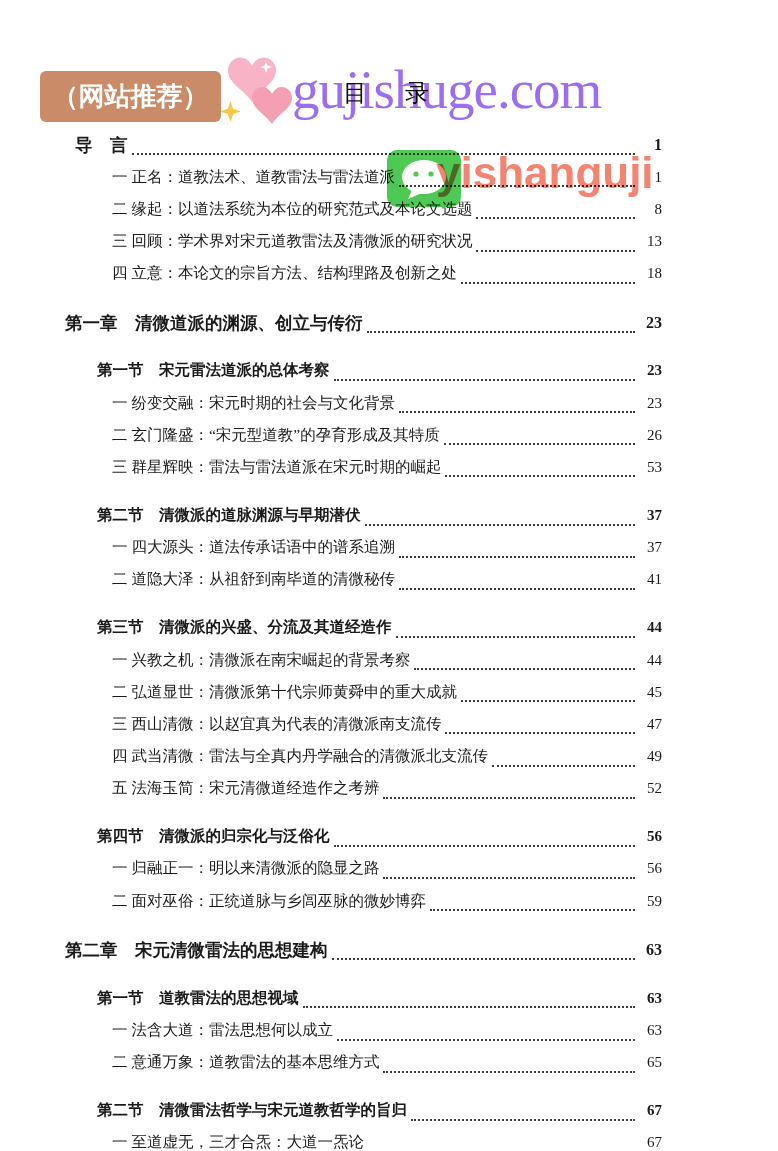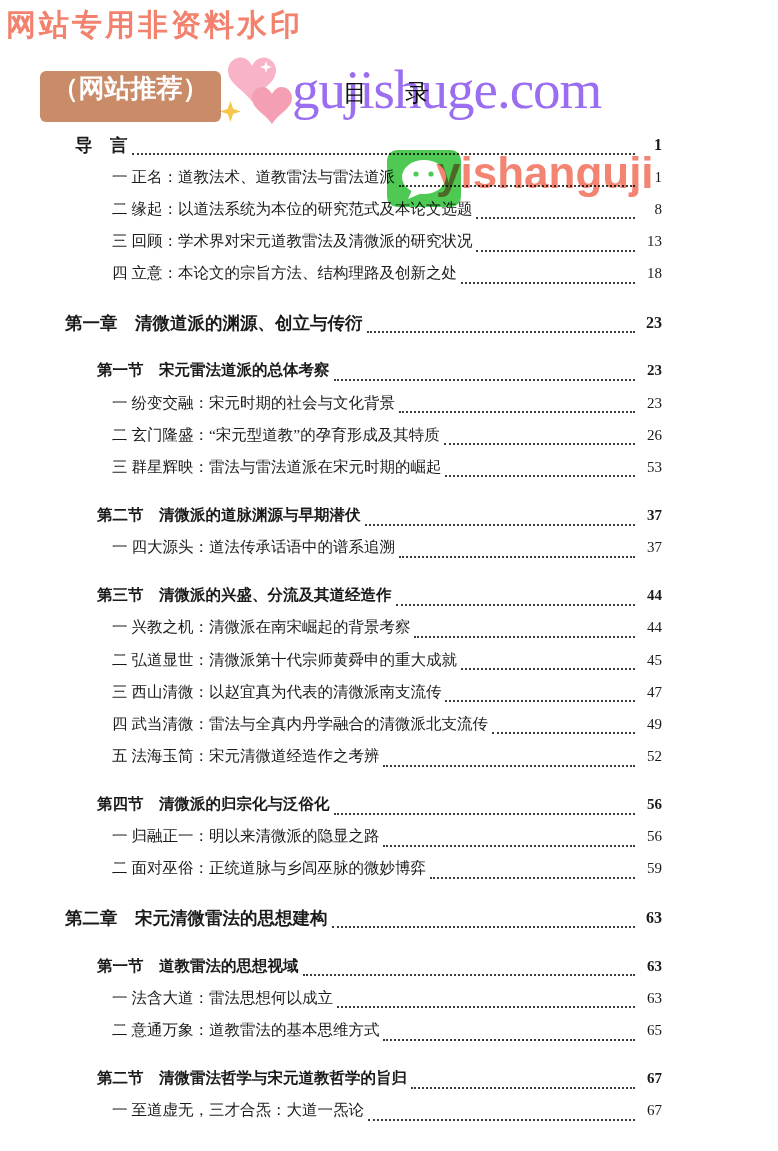--- a/index.html
+++ b/index.html
@@ -43,21 +43,21 @@
 
   
   .wm{mix-blend-mode:multiply;}
   .wm-topleft{
     position:absolute;left:6px;top:5px;
     font-size:30px;font-weight:bold;color:#f2826d;letter-spacing:3px;white-space:nowrap;
   }
   .wm-badge{
     position:absolute;left:40px;top:71px;width:181px;height:51px;
     background:#ca8b68;border-radius:6px;
-    display:flex;justify-content:center;
+    display:flex;align-items:center;justify-content:center;
     color:#ffffff;font-size:26px;font-weight:bold;white-space:nowrap;
   }
   .wm-hearts{position:absolute;left:220px;top:53px;}
   .wm-site{
     position:absolute;left:292px;top:58px;
     font-family:"Liberation Serif", serif;
     font-size:55px;color:#9b6df0;letter-spacing:-1px;white-space:nowrap;
   }
   .wm-wechat{
     position:absolute;left:387px;top:150px;width:74px;height:57px;
@@ -130,20 +130,25 @@
       <div class="row lv-section">
         <span class="lbl">第二节　清微派的道脉渊源与早期潜伏</span>
         <span class="leader"></span>
         <span class="pg">37</span>
       </div>
       <div class="row lv-item">
         <span class="lbl">一 四大源头：道法传承话语中的谱系追溯</span>
         <span class="leader"></span>
         <span class="pg">37</span>
       </div>
+      <div class="row lv-item">
+        <span class="lbl">二 道隐大泽：从祖舒到南毕道的清微秘传</span>
+        <span class="leader"></span>
+        <span class="pg">41</span>
+      </div>
       <div class="row lv-section">
         <span class="lbl">第三节　清微派的兴盛、分流及其道经造作</span>
         <span class="leader"></span>
         <span class="pg">44</span>
       </div>
       <div class="row lv-item">
         <span class="lbl">一 兴教之机：清微派在南宋崛起的背景考察</span>
         <span class="leader"></span>
         <span class="pg">44</span>
       </div>
@@ -207,21 +212,20 @@
         <span class="leader"></span>
         <span class="pg">67</span>
       </div>
       <div class="row lv-item">
         <span class="lbl">一 至道虚无，三才合炁：大道一炁论</span>
         <span class="leader"></span>
         <span class="pg">67</span>
       </div>
     </div>
 
-  <div class="wm wm-topleft">网站专用非资料水印</div>
 
   <div class="wm wm-badge">
     <span>（网站推荐）</span>
   </div>
 
   <svg class="wm wm-hearts" width="84" height="80" viewBox="0 0 84 80">
 
     <path d="M35.4,4.5c-5.1,0-9.5,4.1-11.4,8.4C22.1,8.6,17.7,4.5,12.6,4.5C5.7,4.5,0,10.2,0,17.1
              c0,14.1,14.3,17.9,24,31.8c9.2-13.9,24-18.2,24-31.8C48,10.2,42.3,4.5,35.4,4.5z" transform="translate(8,0)" fill="#f8b4c6"></path>
 

